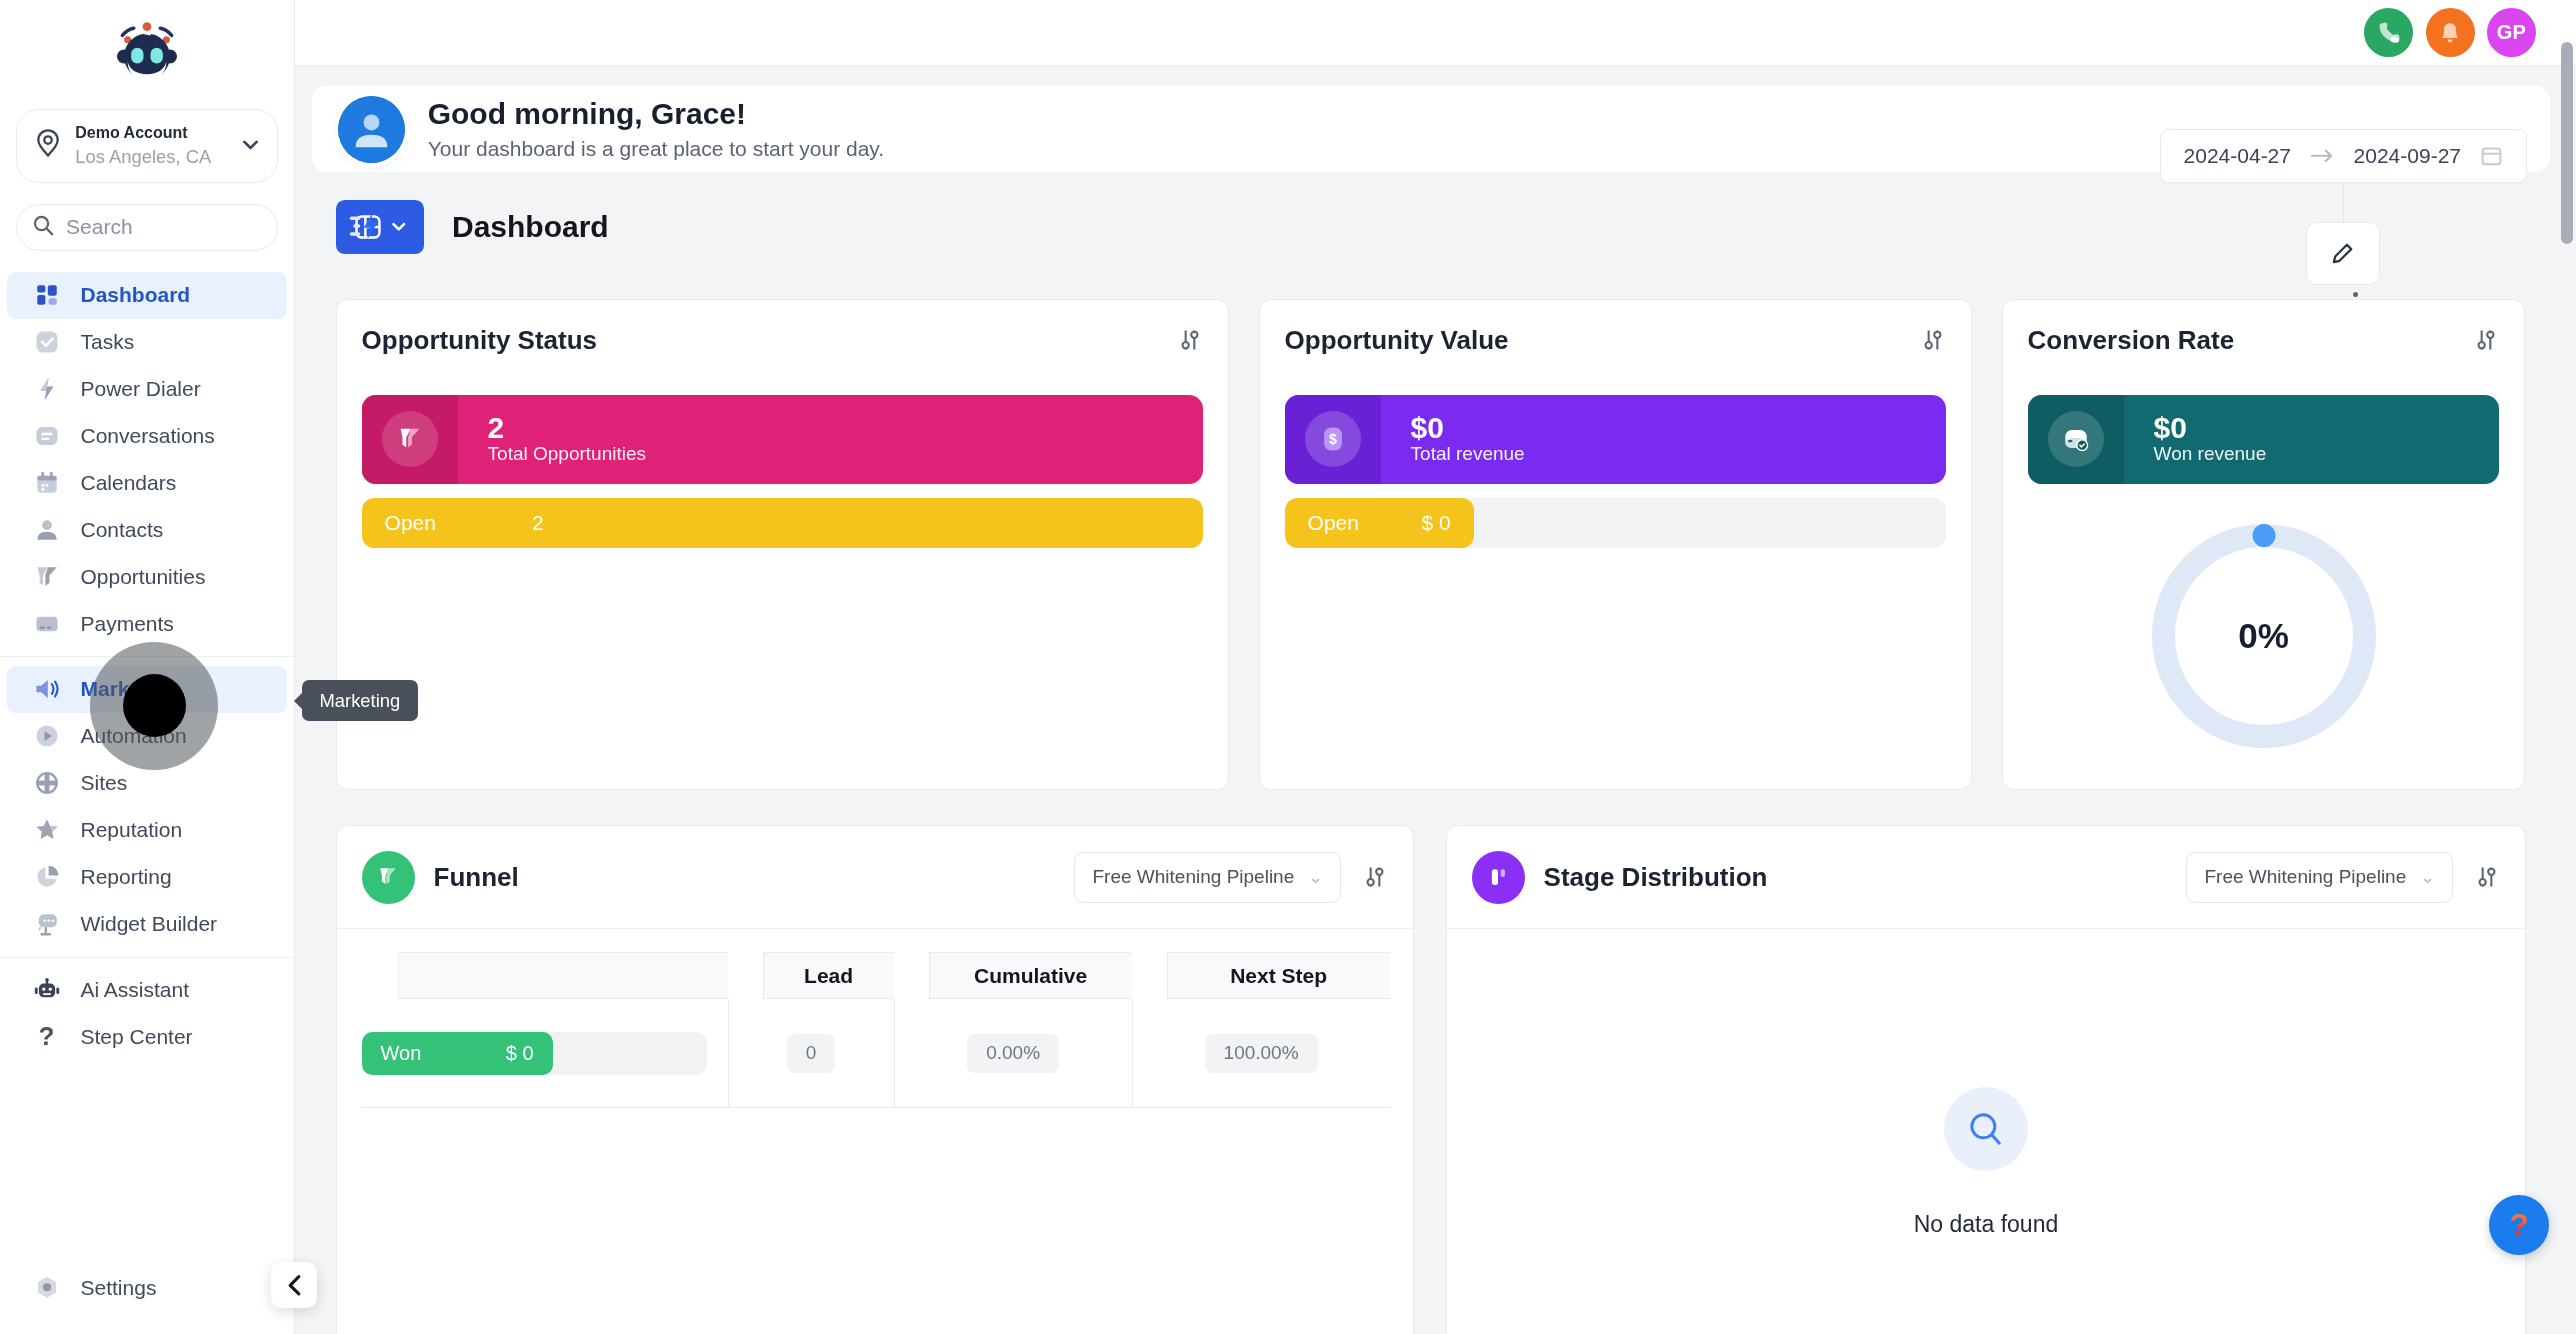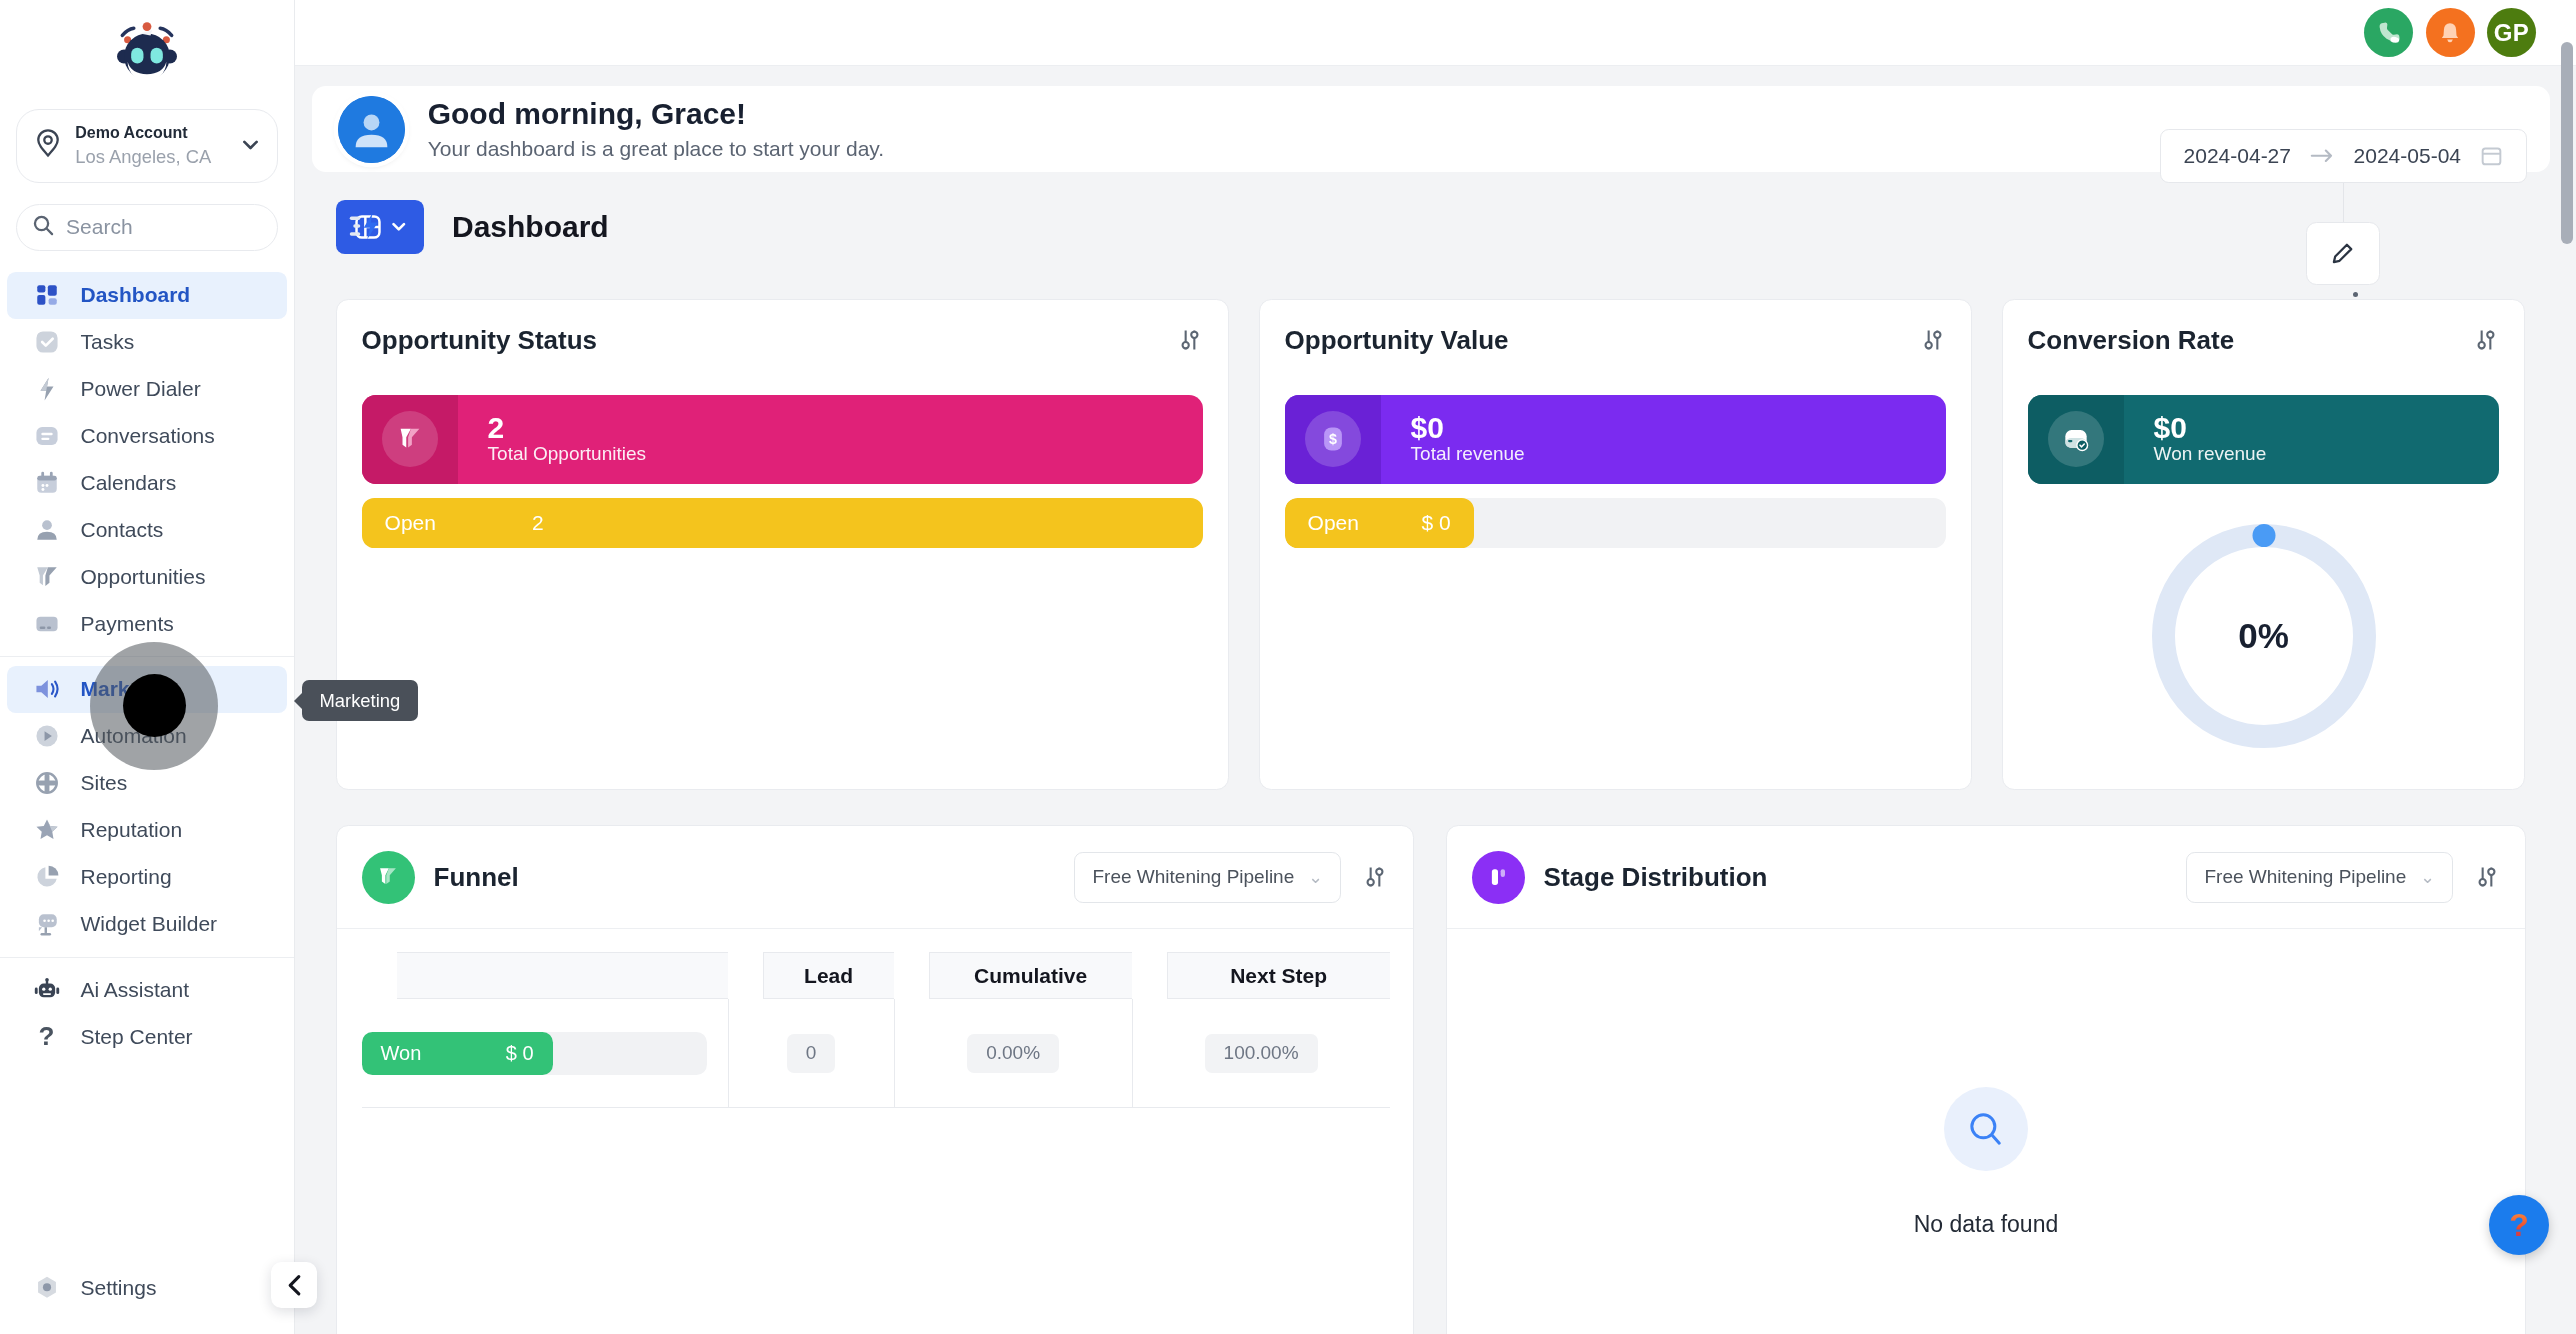--- a/index.html
+++ b/index.html
@@ -35,21 +35,21 @@
                   justify-content:center; cursor:pointer; z-index:30; }
   .collapse-btn svg { display:block; }
 
   
   .topbar { position:absolute; left:295px; top:0; right:0; height:66px; background:#fff;
             border-bottom:0.9px solid #eceef1; display:flex; align-items:center; justify-content:flex-end;
             padding-right:40px; gap:12.3px; z-index:10; }
   .tb-circle { width:49px; height:49px; border-radius:50%; display:flex; align-items:center; justify-content:center; cursor:pointer; }
   .tb-phone { background:#2aa763; }
   .tb-bell { background:#f4711f; }
-  .tb-avatar { background:#4d7c0f; color:#fff; font-size:24px; font-weight:600; letter-spacing:0.4px; }
+  .tb-avatar { background:#d946ef; color:#fff; font-size:20px; font-weight:600; letter-spacing:0.4px; }
 
   
   .main { position:absolute; left:295px; top:66px; right:0; bottom:0; }
   .greet-card { position:absolute; left:16.7px; top:20px; right:26px; height:86px; background:#fff; border-radius:14px;
                 display:flex; align-items:center; gap:23px; padding:0 26px; }
   .greet-avatar { width:67px; height:67px; border-radius:50%; background:#1f7ae0; box-shadow:0 0 0 4.4px #fff, 0 1.8px 7px rgba(0,0,0,.18);
                   display:flex; align-items:center; justify-content:center; overflow:hidden; }
   .greet-title { font-size:30px; font-weight:700; color:#182030; }
   .greet-sub { font-size:21px; color:#5b6472; margin-top:5.3px; }
 
@@ -440,21 +440,21 @@
         </svg>
     </div>
     <div class="page-title">Dashboard</div>
 
     <div class="toolbar-right">
       <div class="date-box">
         <span class="date-text">2024-04-27</span>
         <svg width="24.6" height="17.5" viewBox="0 0 28 20">
             <path d="M2 10 h22 M18 4 l6 6 -6 6" stroke="#b4bac3" stroke-width="2.4" fill="none" stroke-linecap="round" stroke-linejoin="round"></path>
           </svg>
-        <span class="date-text">2024-05-04</span>
+        <span class="date-text">2024-09-27</span>
         <svg width="23" height="23" viewBox="0 0 26 26" fill="none">
             <rect x="3" y="5" width="20" height="18" rx="3" stroke="#c4cad2" stroke-width="2.2"></rect>
             <path d="M3 11 h20" stroke="#c4cad2" stroke-width="2.2"></path>
           </svg>
       </div>
       <div class="v-sep"></div>
       <div class="edit-btn">
         <svg width="26" height="26" viewBox="0 0 30 30" fill="none">
             <path d="M19.5 5.5 l5 5 L11 24 l-6.5 1.5 L6 19 z" stroke="#2b3442" stroke-width="2.6" stroke-linejoin="round"></path>
           </svg>

